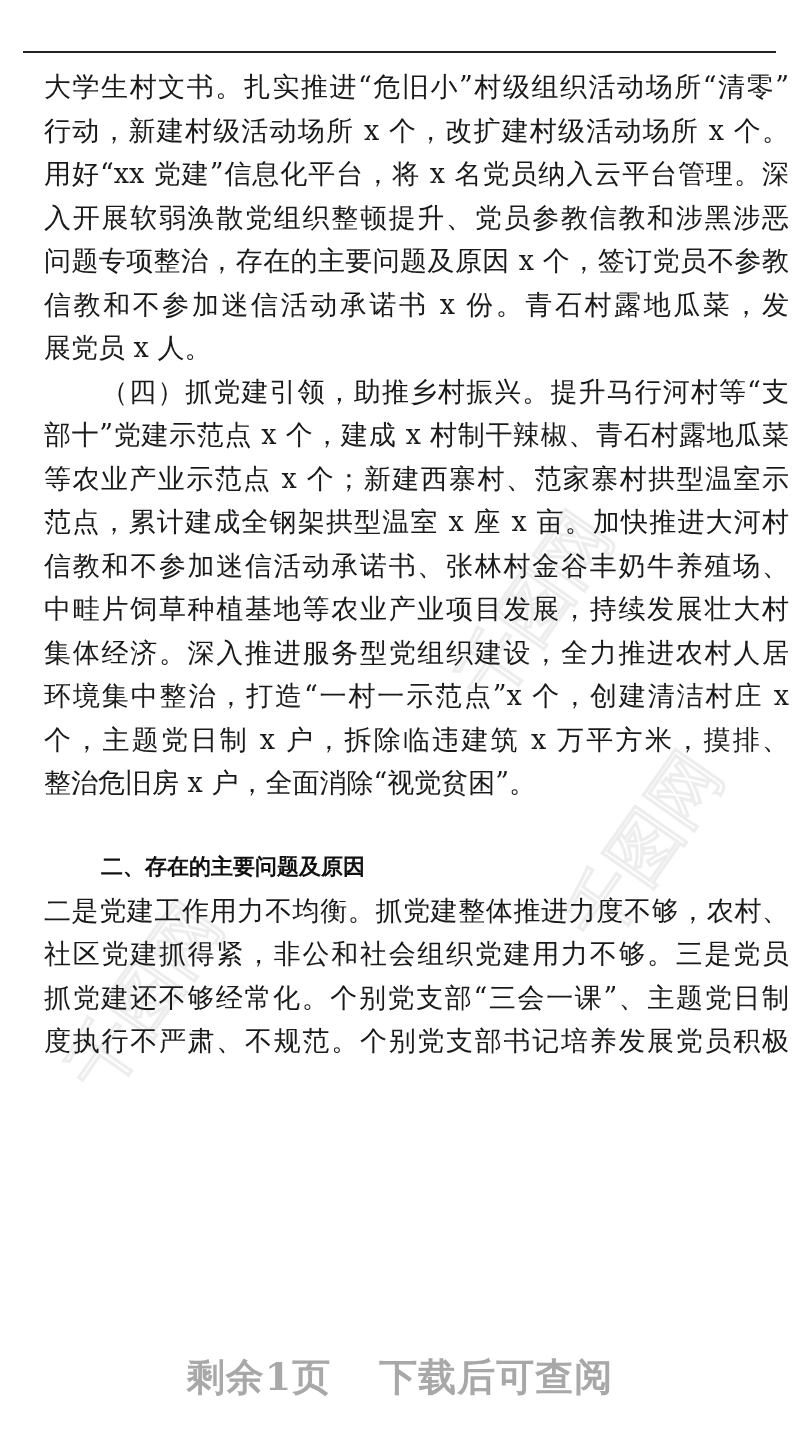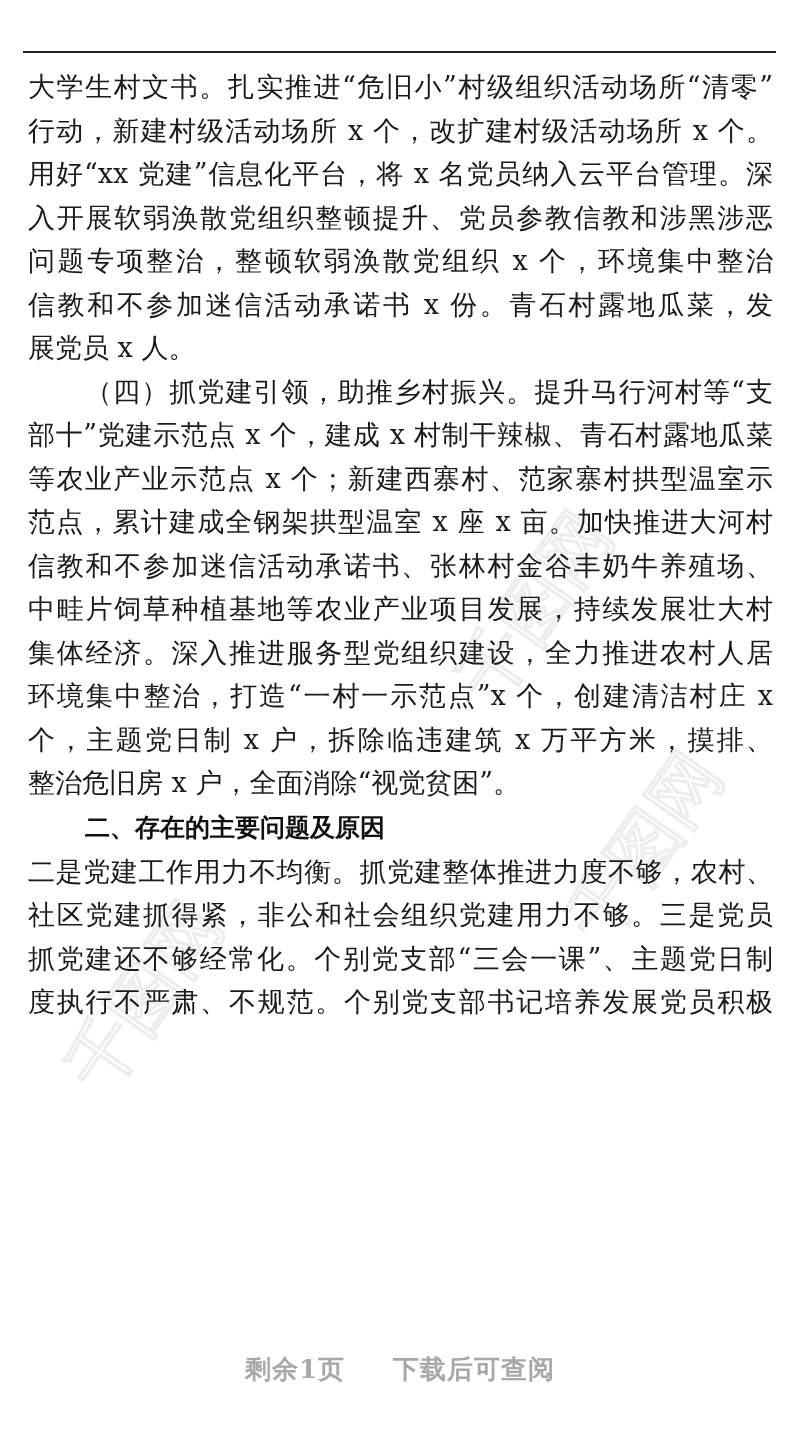--- a/index.html
+++ b/index.html
@@ -1,40 +1,40 @@
 <!DOCTYPE html>
 <html><head>
 <meta charset="utf-8">
 <style>
   html, body { margin: 0; padding: 0; background: #ffffff; }
   body { width: 800px; height: 1453px; position: relative; overflow: hidden; }
   .page { position: absolute; left: 0; top: 0; width: 800px; height: 1453px; background: #ffffff; }
   .header-rule { position: absolute; left: 23px; top: 51px; width: 753px; height: 2px; background: #222; }
   .body-text {
-    position: absolute; left: 28px; top: 65px; width: 745px;
+    position: absolute; left: 44px; top: 65px; width: 745px;
     font-family: "DejaVu Serif", "Liberation Serif", serif;
     font-size: 27px; color: #1a1a1a;
   }
   .line {
     height: 43.5px; line-height: 43.5px; white-space: nowrap;
     text-align: justify; text-align-last: justify; letter-spacing: 0px;
     overflow: hidden;
   }
   .line.last { text-align-last: left; }
   .line.indent { padding-left: 57px; }
   .heading {
     height: 45px; line-height: 45px; padding-left: 57px;
     font-family: "DejaVu Sans", "Liberation Sans", sans-serif;
-    font-weight: bold; font-size: 25px; color: #111;
-    text-align: center; text-align-last: left;
+    font-weight: bold; font-size: 22px; color: #111;
+    text-align: center; text-align-last: left; margin-top: 39px;
   }
   .footer-notice {
     position: absolute; left: 0; top: 1352px; width: 800px; text-align: center;
     font-family: "DejaVu Serif", "Liberation Serif", serif;
-    font-weight: bold; font-size: 26px; color: #a8a8a8; letter-spacing: 1px;
+    font-weight: bold; font-size: 38px; color: #a8a8a8; letter-spacing: 1px;
   }
   .footer-notice span { display: inline-block; }
   .footer-notice .gap { width: 48px; }
   .watermark {
     position: absolute; font-family: "DejaVu Sans", sans-serif; font-size: 70px;
     font-weight: bold; color: transparent; -webkit-text-stroke: 1px rgba(0,0,0,0.07);
     transform: rotate(-55deg); white-space: nowrap; pointer-events: none;
   }
 </style>
 </head>
@@ -45,21 +45,21 @@
 
   <div class="watermark" style="left:430px; top:560px;">千图网</div>
   <div class="watermark" style="left:540px; top:800px;">千图网</div>
   <div class="watermark" style="left:40px; top:950px;">千图网</div>
 
   <div class="body-text">
     <div class="line">大学生村文书。扎实推进“危旧小”村级组织活动场所“清零”</div>
     <div class="line">行动，新建村级活动场所 x 个，改扩建村级活动场所 x 个。</div>
     <div class="line">用好“xx 党建”信息化平台，将 x 名党员纳入云平台管理。深</div>
     <div class="line">入开展软弱涣散党组织整顿提升、党员参教信教和涉黑涉恶</div>
-    <div class="line">问题专项整治，整顿软弱涣散党组织 x 个，环境集中整治</div>
+    <div class="line">问题专项整治，存在的主要问题及原因 x 个，签订党员不参教</div>
     <div class="line">信教和不参加迷信活动承诺书 x 份。青石村露地瓜菜，发</div>
     <div class="line last">展党员 x 人。</div>
     <div class="line indent">（四）抓党建引领，助推乡村振兴。提升马行河村等“支</div>
     <div class="line">部十”党建示范点 x 个，建成 x 村制干辣椒、青石村露地瓜菜</div>
     <div class="line">等农业产业示范点 x 个；新建西寨村、范家寨村拱型温室示</div>
     <div class="line">范点，累计建成全钢架拱型温室 x 座 x 亩。加快推进大河村</div>
     <div class="line">信教和不参加迷信活动承诺书、张林村金谷丰奶牛养殖场、</div>
     <div class="line">中畦片饲草种植基地等农业产业项目发展，持续发展壮大村</div>
     <div class="line">集体经济。深入推进服务型党组织建设，全力推进农村人居</div>
     <div class="line">环境集中整治，打造“一村一示范点”x 个，创建清洁村庄 x</div>

